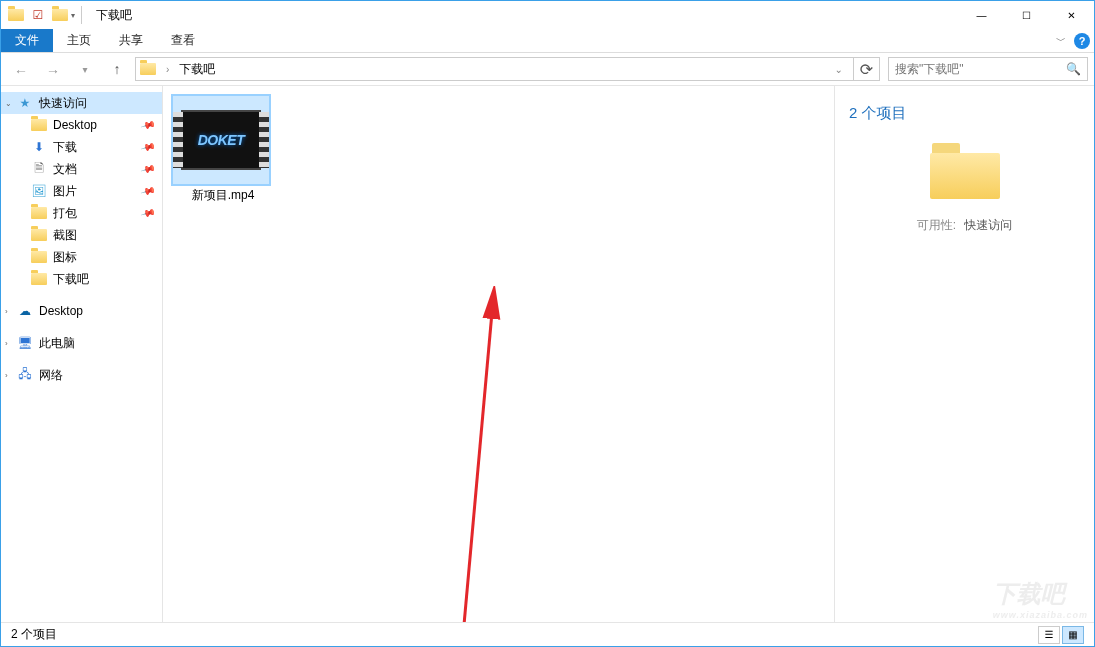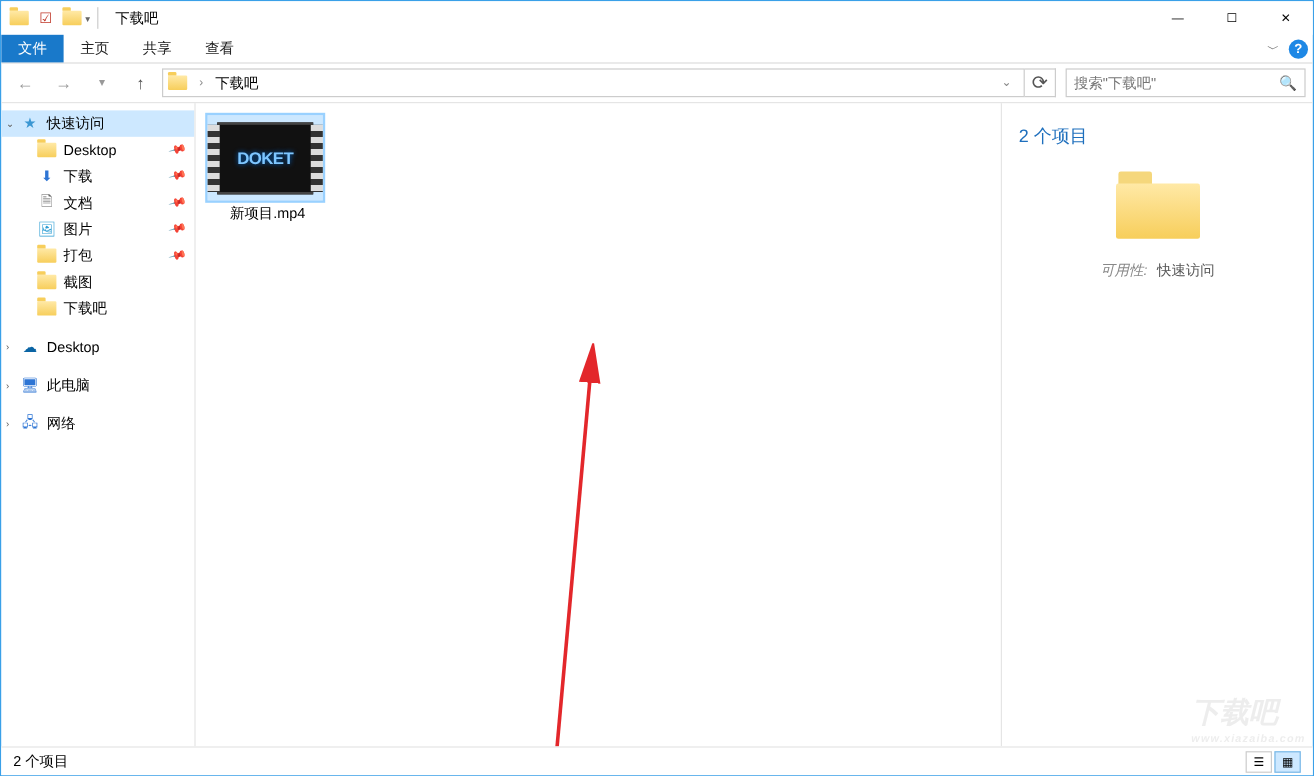--- a/index.html
+++ b/index.html
@@ -47,21 +47,21 @@
 .indent { padding-left: 30px; }
 
 
 .folder-sm { width: 16px; height: 12px; background: linear-gradient(#ffe9a6, #f7ce5b); border-radius: 1px; position: relative; }
 .folder-sm::before { content: ''; position: absolute; top: -3px; left: 0; width: 7px; height: 3px; background: #f7ce5b; border-radius: 1px 1px 0 0; }
 
 
 .content { flex: 1; padding: 10px; display: flex; gap: 20px; align-items: flex-start; position: relative; }
 .file-item { width: 100px; text-align: center; font-size: 12px; }
 .file-item.selected .file-icon { outline: 2px solid #99d1ff; background: #cce8ff; }
-.file-icon { width: 96px; height: 71px; display: flex; align-items: center; justify-content: center; margin-bottom: 4px; padding: 4px; }
+.file-icon { width: 96px; height: 88px; display: flex; align-items: center; justify-content: center; margin-bottom: 4px; padding: 4px; font-style: italic; }
 .file-label { line-height: 1.3; word-break: break-all; }
 
 
 .exe-icon { width: 64px; height: 56px; position: relative; }
 .box3d { position: absolute; bottom: 0; left: 8px; width: 48px; height: 40px; background: #c89a5f; transform: skewY(-4deg); }
 .box3d::after { content:''; position:absolute; top:-10px; left:0; width:48px; height:12px; background:#dab77d; transform: skewX(-30deg) translateX(6px); }
 .disc { position: absolute; left: 0; bottom: 4px; width: 28px; height: 28px; border-radius: 50%; background: radial-gradient(circle, #fff 0 18%, #888 19% 22%, #ddd 23% 100%); border: 2px solid #888; }
 
 
 .video-icon { width: 80px; height: 60px; background: #111; position: relative; border: 2px solid #444; display: flex; align-items: center; justify-content: center; }
@@ -70,21 +70,21 @@
 .video-icon::after { right: -10px; }
 .video-text { color: #7ec6ff; font-size: 14px; font-weight: bold; font-family: Impact, sans-serif; letter-spacing: -0.5px; text-shadow: 0 0 4px #06c; }
 
 
 .details { width: 260px; border-left: 1px solid #e5e5e5; padding: 18px 14px; font-size: 12px; }
 .details-title { color: #1e6fbd; font-size: 15px; margin-bottom: 20px; }
 .big-folder { width: 70px; height: 56px; margin: 18px auto; position: relative; }
 .big-folder-back { position:absolute; bottom:0; width:70px; height:46px; background: linear-gradient(#ffe9a6, #f7ce5b); border-radius: 2px; }
 .big-folder-tab { position:absolute; top:0; left:2px; width:28px; height:12px; background:#f5d77c; border-radius: 2px 2px 0 0; }
 .details-row { display: flex; gap: 8px; margin-top: 8px; color: #555; justify-content: center;}
-.details-row .k { color: #888; font-style: italic; }
+.details-row .k { color: #888; }
 
 
 .statusbar { position: absolute; bottom: 0; left: 0; right: 0; height: 24px; border-top: 1px solid #e5e5e5; display: flex; align-items: center; padding: 0 10px; font-size: 12px; background: #fff; }
 .view-btns { margin-left: auto; display: flex; gap: 2px; }
 .view-btn { width: 22px; height: 18px; border: 1px solid #ccc; display: flex; align-items: center; justify-content: center; font-size: 10px; }
 .view-btn.active { background: #cde8ff; border-color: #7ab8e6; }
 
 
 .arrow-anno { position: absolute; left: 290px; top: 200px; pointer-events: none; }
 
@@ -188,20 +188,26 @@
     <div class="nav-item indent">
       <span class="nav-icon">
           <span class="folder-sm"></span>
         </span>
       <span>截图</span>
     </div>
     <div class="nav-item indent">
       <span class="nav-icon">
           <span class="folder-sm"></span>
         </span>
+      <span>图标</span>
+    </div>
+    <div class="nav-item indent">
+      <span class="nav-icon">
+          <span class="folder-sm"></span>
+        </span>
       <span>下载吧</span>
     </div>
     <div class="nav-group-gap"></div>
     <div class="nav-item">
       <span class="chev">›</span>
       <span class="nav-icon" style="color:#0a64a4;">☁</span>
       <span>Desktop</span>
     </div>
     <div class="nav-group-gap"></div>
     <div class="nav-item">

